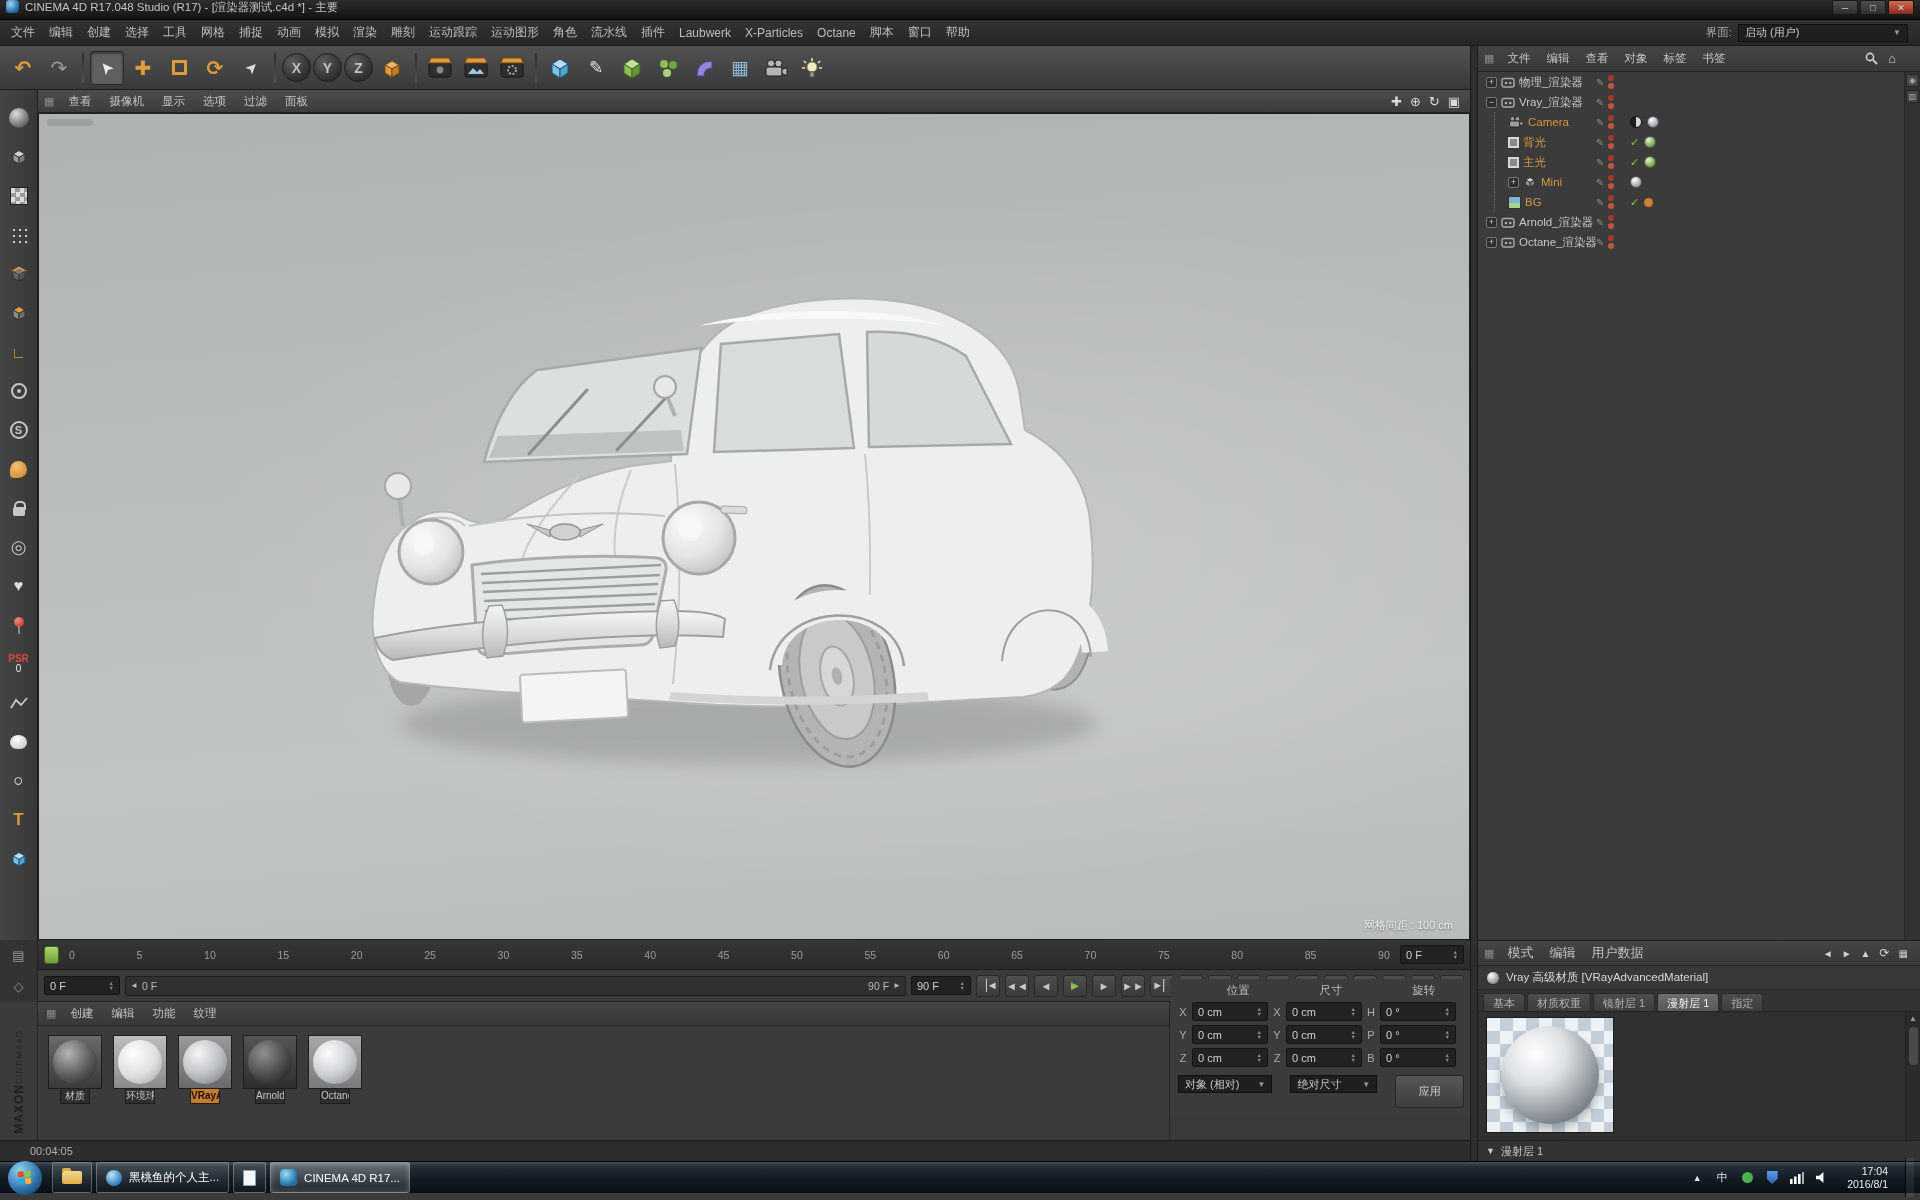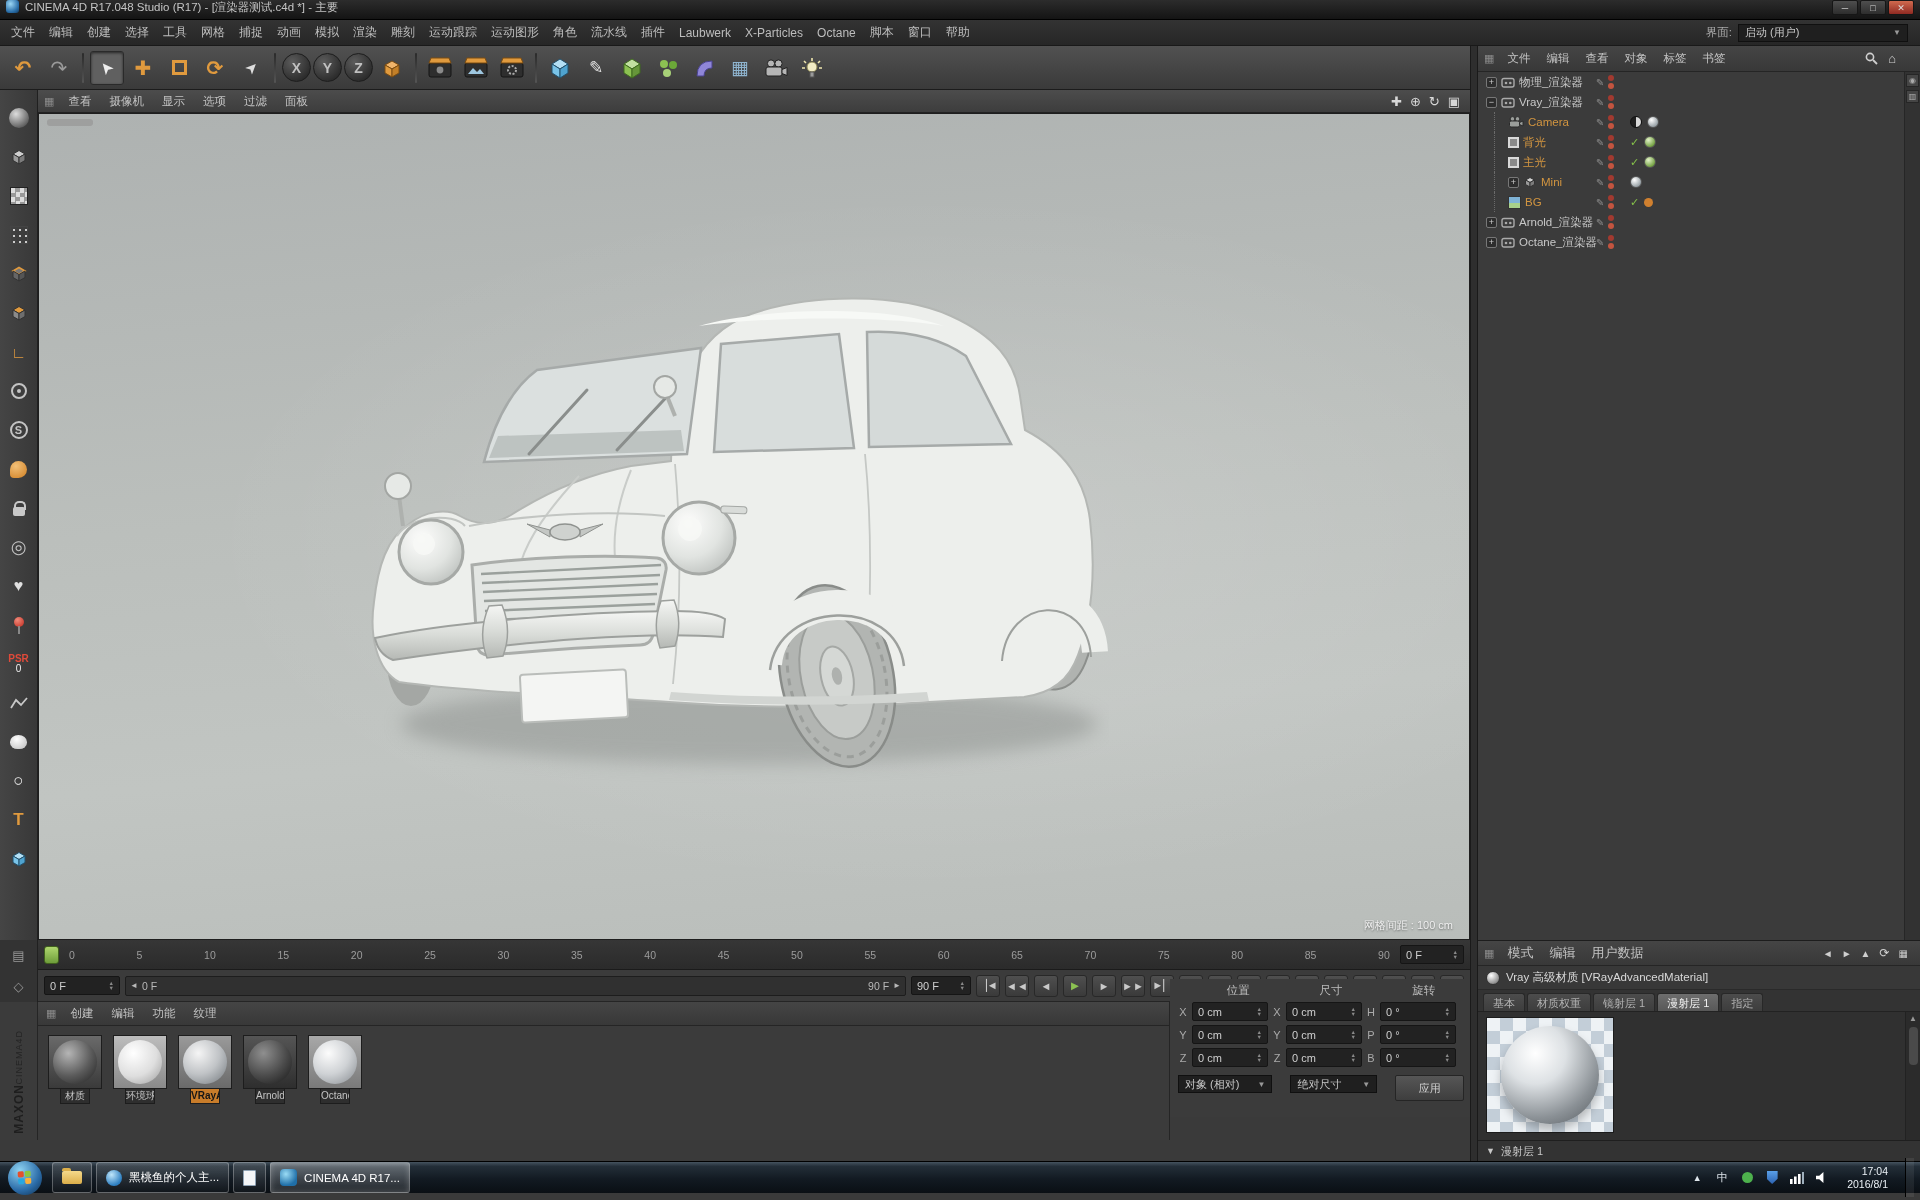--- a/index.html
+++ b/index.html
@@ -90,21 +90,21 @@
 .msphere{width:44px;height:44px;border-radius:50%}
 
 
 #coordmgr{position:absolute;left:1170px;top:979px;width:300px;height:138px;background:#3b3b3b}
 .coord-head{display:flex;color:#bdbdbd;font-size:11.5px;padding:4px 0 2px 22px}
 .coord-head span{width:94px;text-align:center}
 .coord-row{display:flex;align-items:center;padding:2px 4px 2px 8px;gap:4px}
 .clabel{width:10px;color:#aaa;font-size:11px;text-align:center}
 .coord-row .field{width:76px}
 .coord-bottom{display:flex;gap:18px;padding:6px 6px 0 8px}
-.btn{background:linear-gradient(#565656,#3e3e3e);border:1px solid #252525;border-radius:2px;height:26px;display:flex;align-items:center;justify-content:center;padding:0 10px;color:#d0d0d0;font-size:11px}
+.btn{background:linear-gradient(#565656,#3e3e3e);border:1px solid #252525;border-radius:2px;height:33px;display:flex;align-items:center;justify-content:center;padding:0 10px;color:#d0d0d0;font-size:11px}
 
 
 #statusbar{position:absolute;left:0;top:1140px;width:1470px;height:21px;background:#2d2d2d;border-top:1px solid #1a1a1a;display:flex;align-items:center;padding-left:30px;color:#b0b0b0;font-size:11px}
 #brand{position:absolute;left:0;top:1002px;width:38px;height:138px;background:#3b3b3b;border-right:1px solid #252525;display:flex;flex-direction:column;align-items:center;justify-content:flex-end;padding-bottom:6px}
 #brand .v1{writing-mode:vertical-rl;transform:rotate(180deg);font-weight:bold;font-size:12px;color:#1e1e1e;letter-spacing:1px}
 #brand .v2{writing-mode:vertical-rl;transform:rotate(180deg);font-size:9px;color:#242424;letter-spacing:1px}
 
 
 #rp-divider{position:absolute;left:1470px;top:46px;width:8px;height:1115px;background:#2e2e2e;border-left:1px solid #1a1a1a;border-right:1px solid #1a1a1a}
 #rightpanel{position:absolute;left:1478px;top:46px;width:442px;height:1115px;background:#3b3b3b}
@@ -713,20 +713,23 @@
           <span class="arr" style="margin-left:auto">▼</span>
         </span>
       <span class="btn" style="width:72px">应用</span>
     </div>
   </div>
 
   <div id="brand">
     <span class="v2">CINEMA4D</span>
     <span class="v1">MAXON</span>
   </div>
+  <div id="statusbar">
+    <span>00:04:05</span>
+  </div>
 
   <div id="rp-divider"></div>
   <div id="rightpanel">
 
     <div id="om-menu">
       <span class="grip">▦</span>
       <span class="mi">文件</span>
       <span class="mi">编辑</span>
       <span class="mi">查看</span>
       <span class="mi">对象</span>

